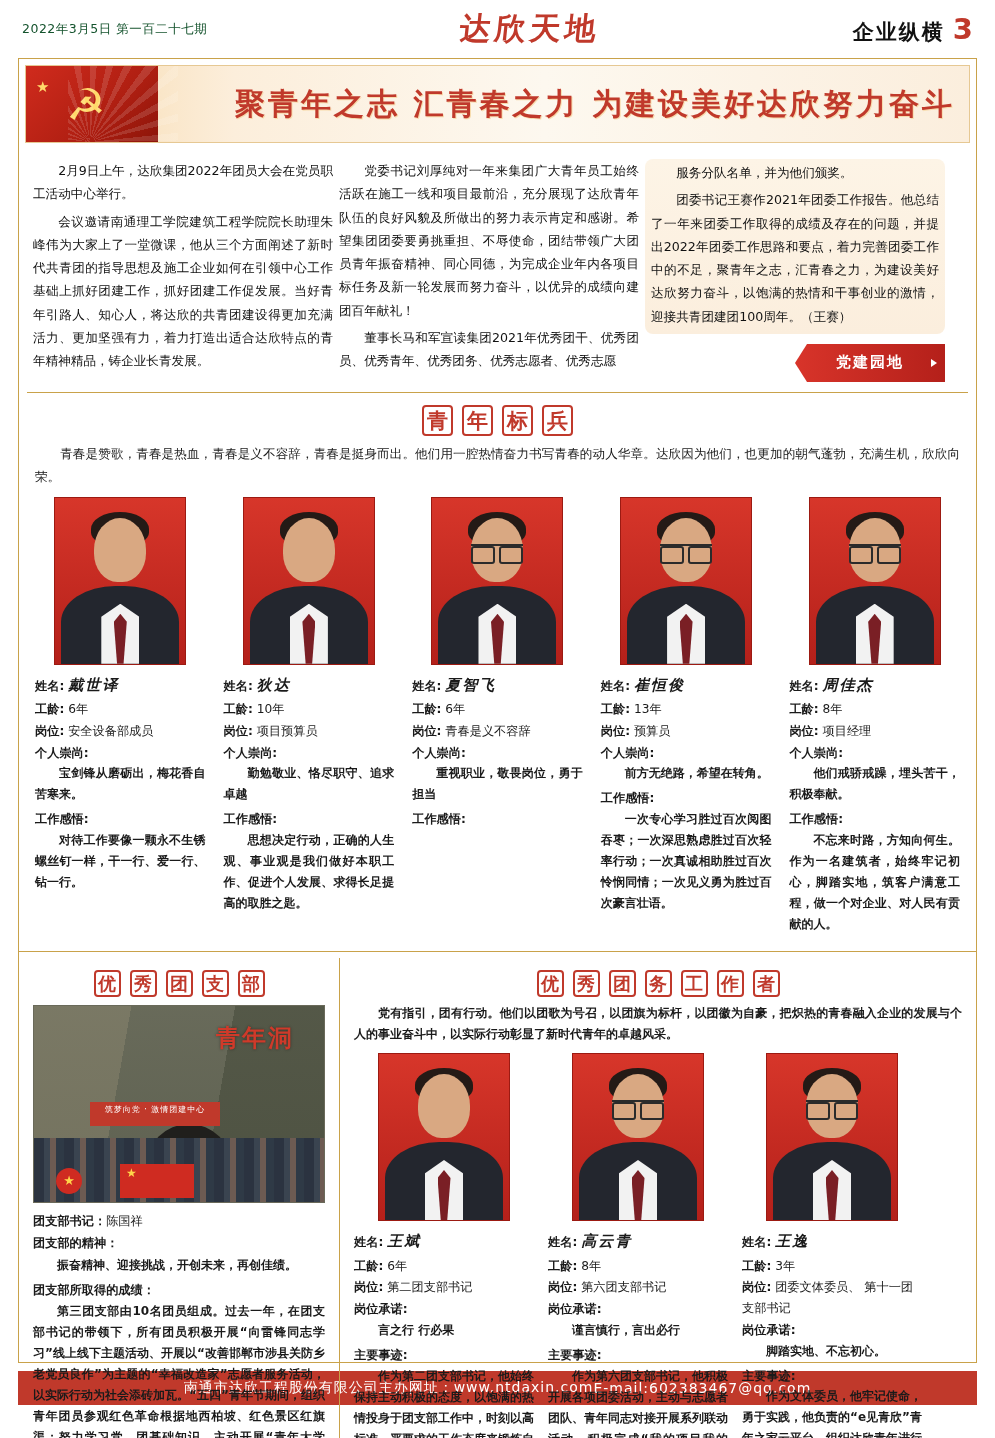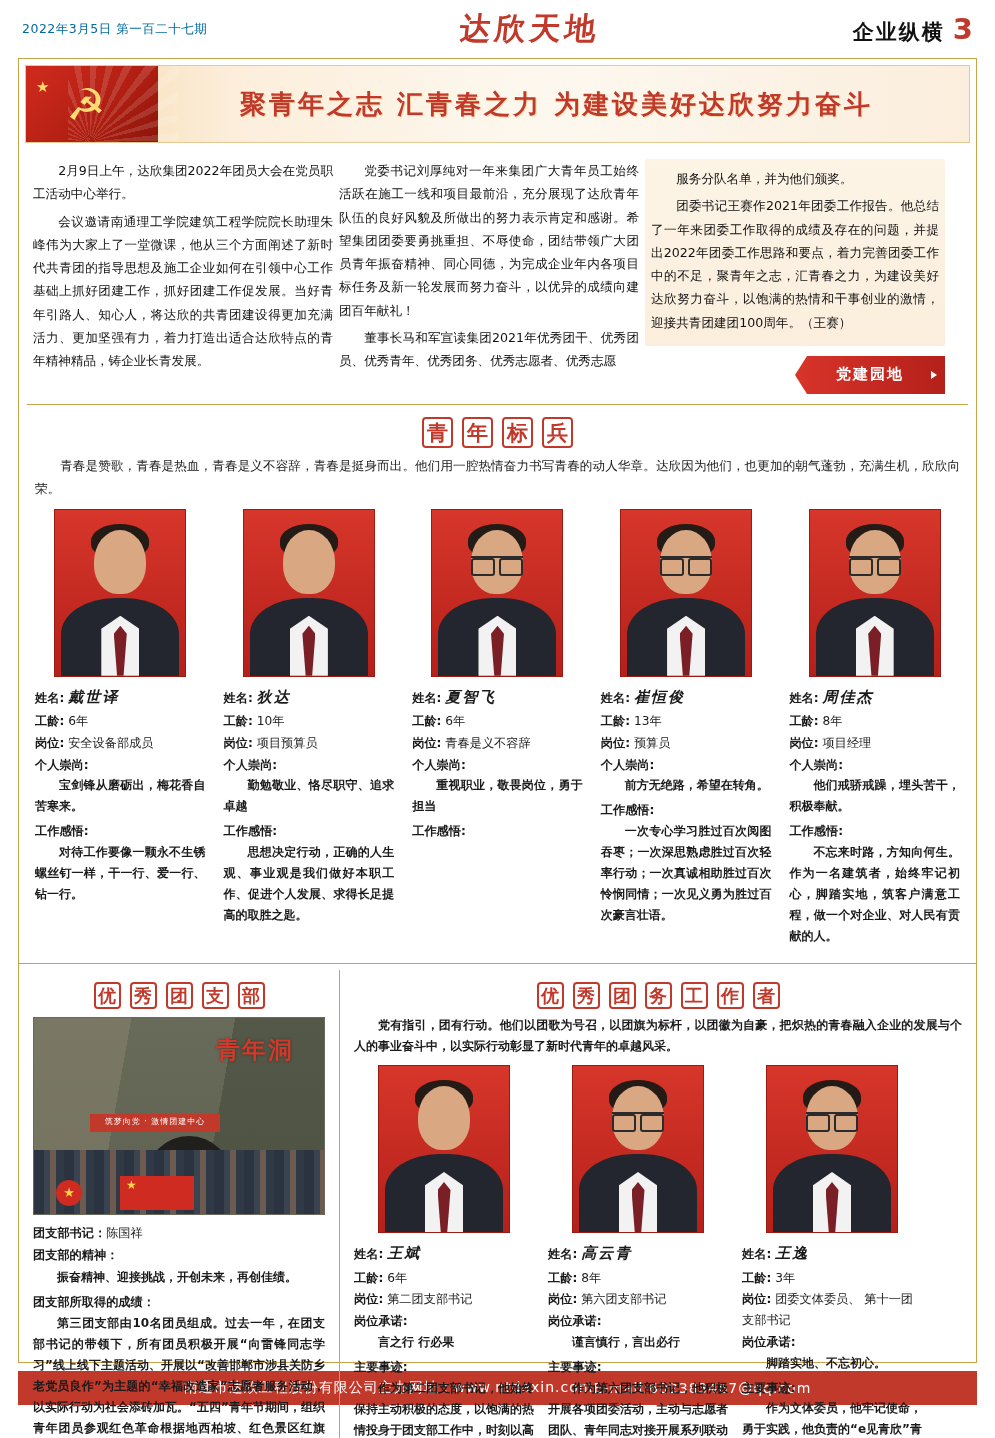--- a/index.html
+++ b/index.html
@@ -21,21 +21,21 @@
   
   .masthead {
     display: flex;
     align-items: center;
     justify-content: space-between;
     height: 58px;
     padding: 0 4px;
   }
   .issue-line {
     font-size: 12.5px;
-    color: #0369a1;
+    color: #14532d;
     letter-spacing: .5px;
     white-space: nowrap;
   }
   .paper-title {
     font-family: "DejaVu Serif", "Liberation Serif", serif;
     font-size: 31px;
     font-weight: bold;
     color: #c0392b;
     letter-spacing: 4px;
     text-align: center;
@@ -102,23 +102,23 @@
     text-align: center;
   }
   .banner-emblem .rays {
     position: absolute;
     right: -20px; top: -20px;
     width: 110px; height: 120px;
     background: repeating-conic-gradient(from 0deg at 20% 80%, rgba(255,255,255,.13) 0deg 5deg, rgba(255,255,255,0) 5deg 12deg);
   }
   .banner-title {
     flex: 1;
-    text-align: center;
+    text-align: right;
     font-family: "DejaVu Serif", "Liberation Serif", serif;
-    font-size: 26px;
+    font-size: 30px;
     font-weight: bold;
     color: #c0392b;
     letter-spacing: 3px;
     padding-right: 14px;
     text-shadow: 1px 1px 0 #f7dcae;
   }
 
   
   .news {
     display: flex;
@@ -130,22 +130,22 @@
     width: 300px;
     font-size: 12.6px;
     line-height: 1.85;
     text-align: justify;
     color: #111;
   }
   .news p { margin: 0 0 4px 0; text-indent: 2em; }
   .col-3 { position: relative; }
   .col-3-bg {
     background: linear-gradient(180deg,#fdf4e6 0%, #fbeedd 100%);
-    padding: 8px 6px;
-    border-radius: 2px;
+    padding: 2px 6px;
+    border-radius: 8px;
   }
   .party-label {
     margin-top: 10px;
     margin-left: auto;
     width: 150px;
     height: 38px;
     background: linear-gradient(90deg,#d8342a,#b4201a);
     color: #fff;
     font-size: 15px;
     font-weight: bold;
@@ -330,21 +330,21 @@
   .photo .arch {
     position: absolute;
     left: 112px; bottom: 18px;
     width: 86px; height: 60px;
     background: #201f1c;
     border-radius: 43px 43px 0 0;
   }
   .photo .banner-red {
     position: absolute;
     left: 56px; top: 96px;
-    width: 130px; height: 18px;
+    width: 130px; height: 24px;
     background: #c0392b;
     color: #fff;
     font-size: 8px;
     text-align: center;
     line-height: 16px;
     letter-spacing: 1px;
   }
   .photo .crowd {
     position: absolute;
     left: 0; bottom: 0;

